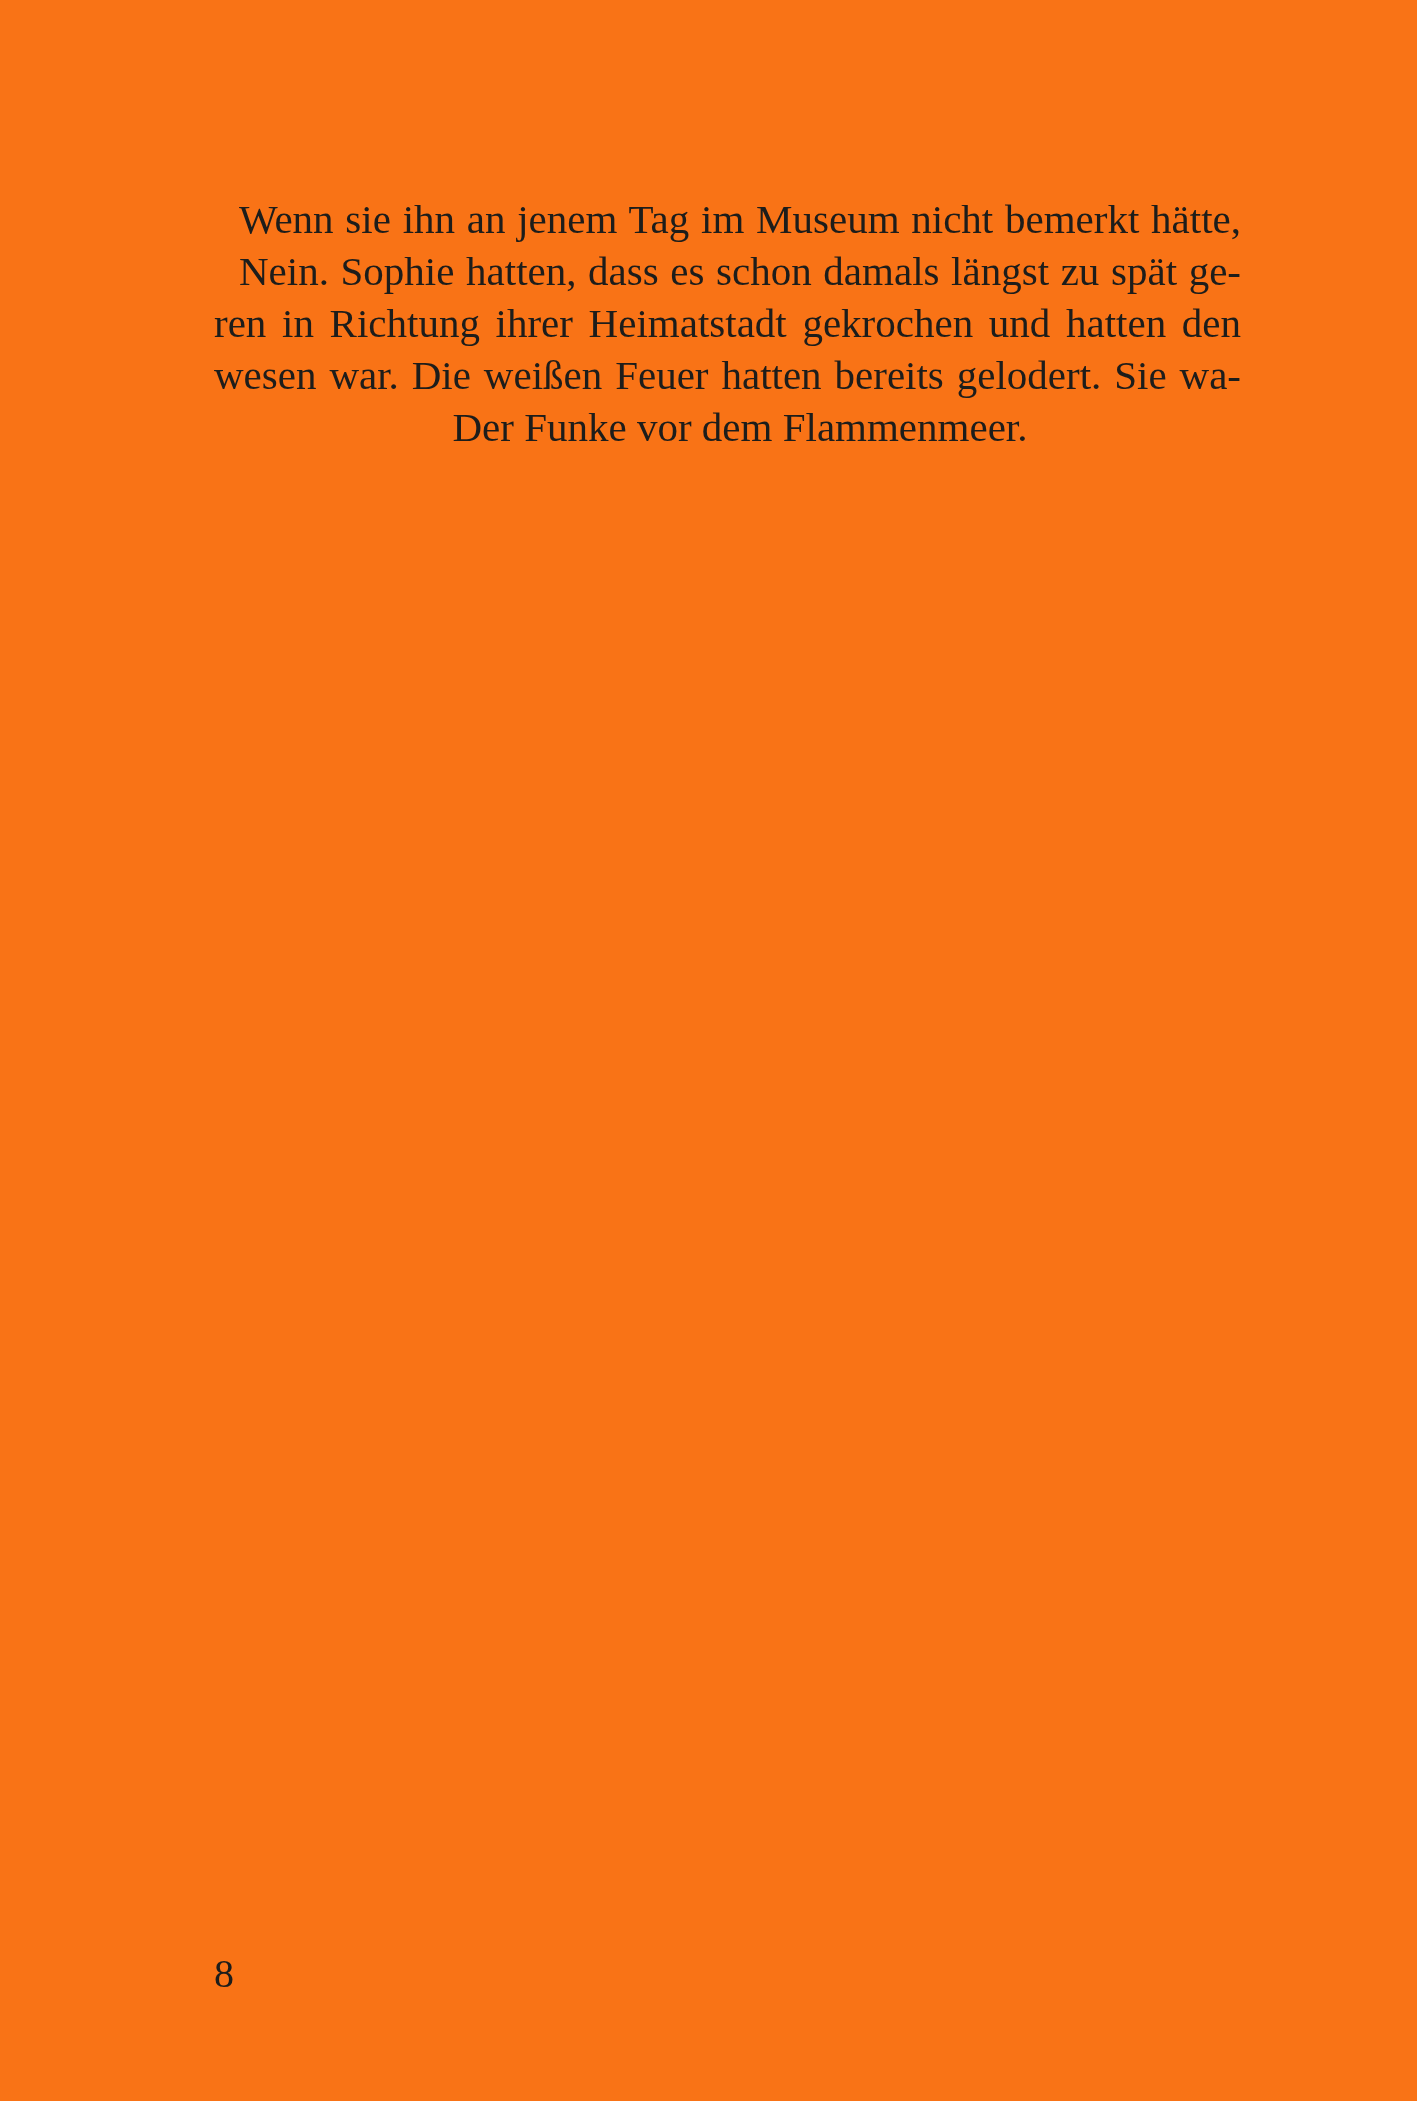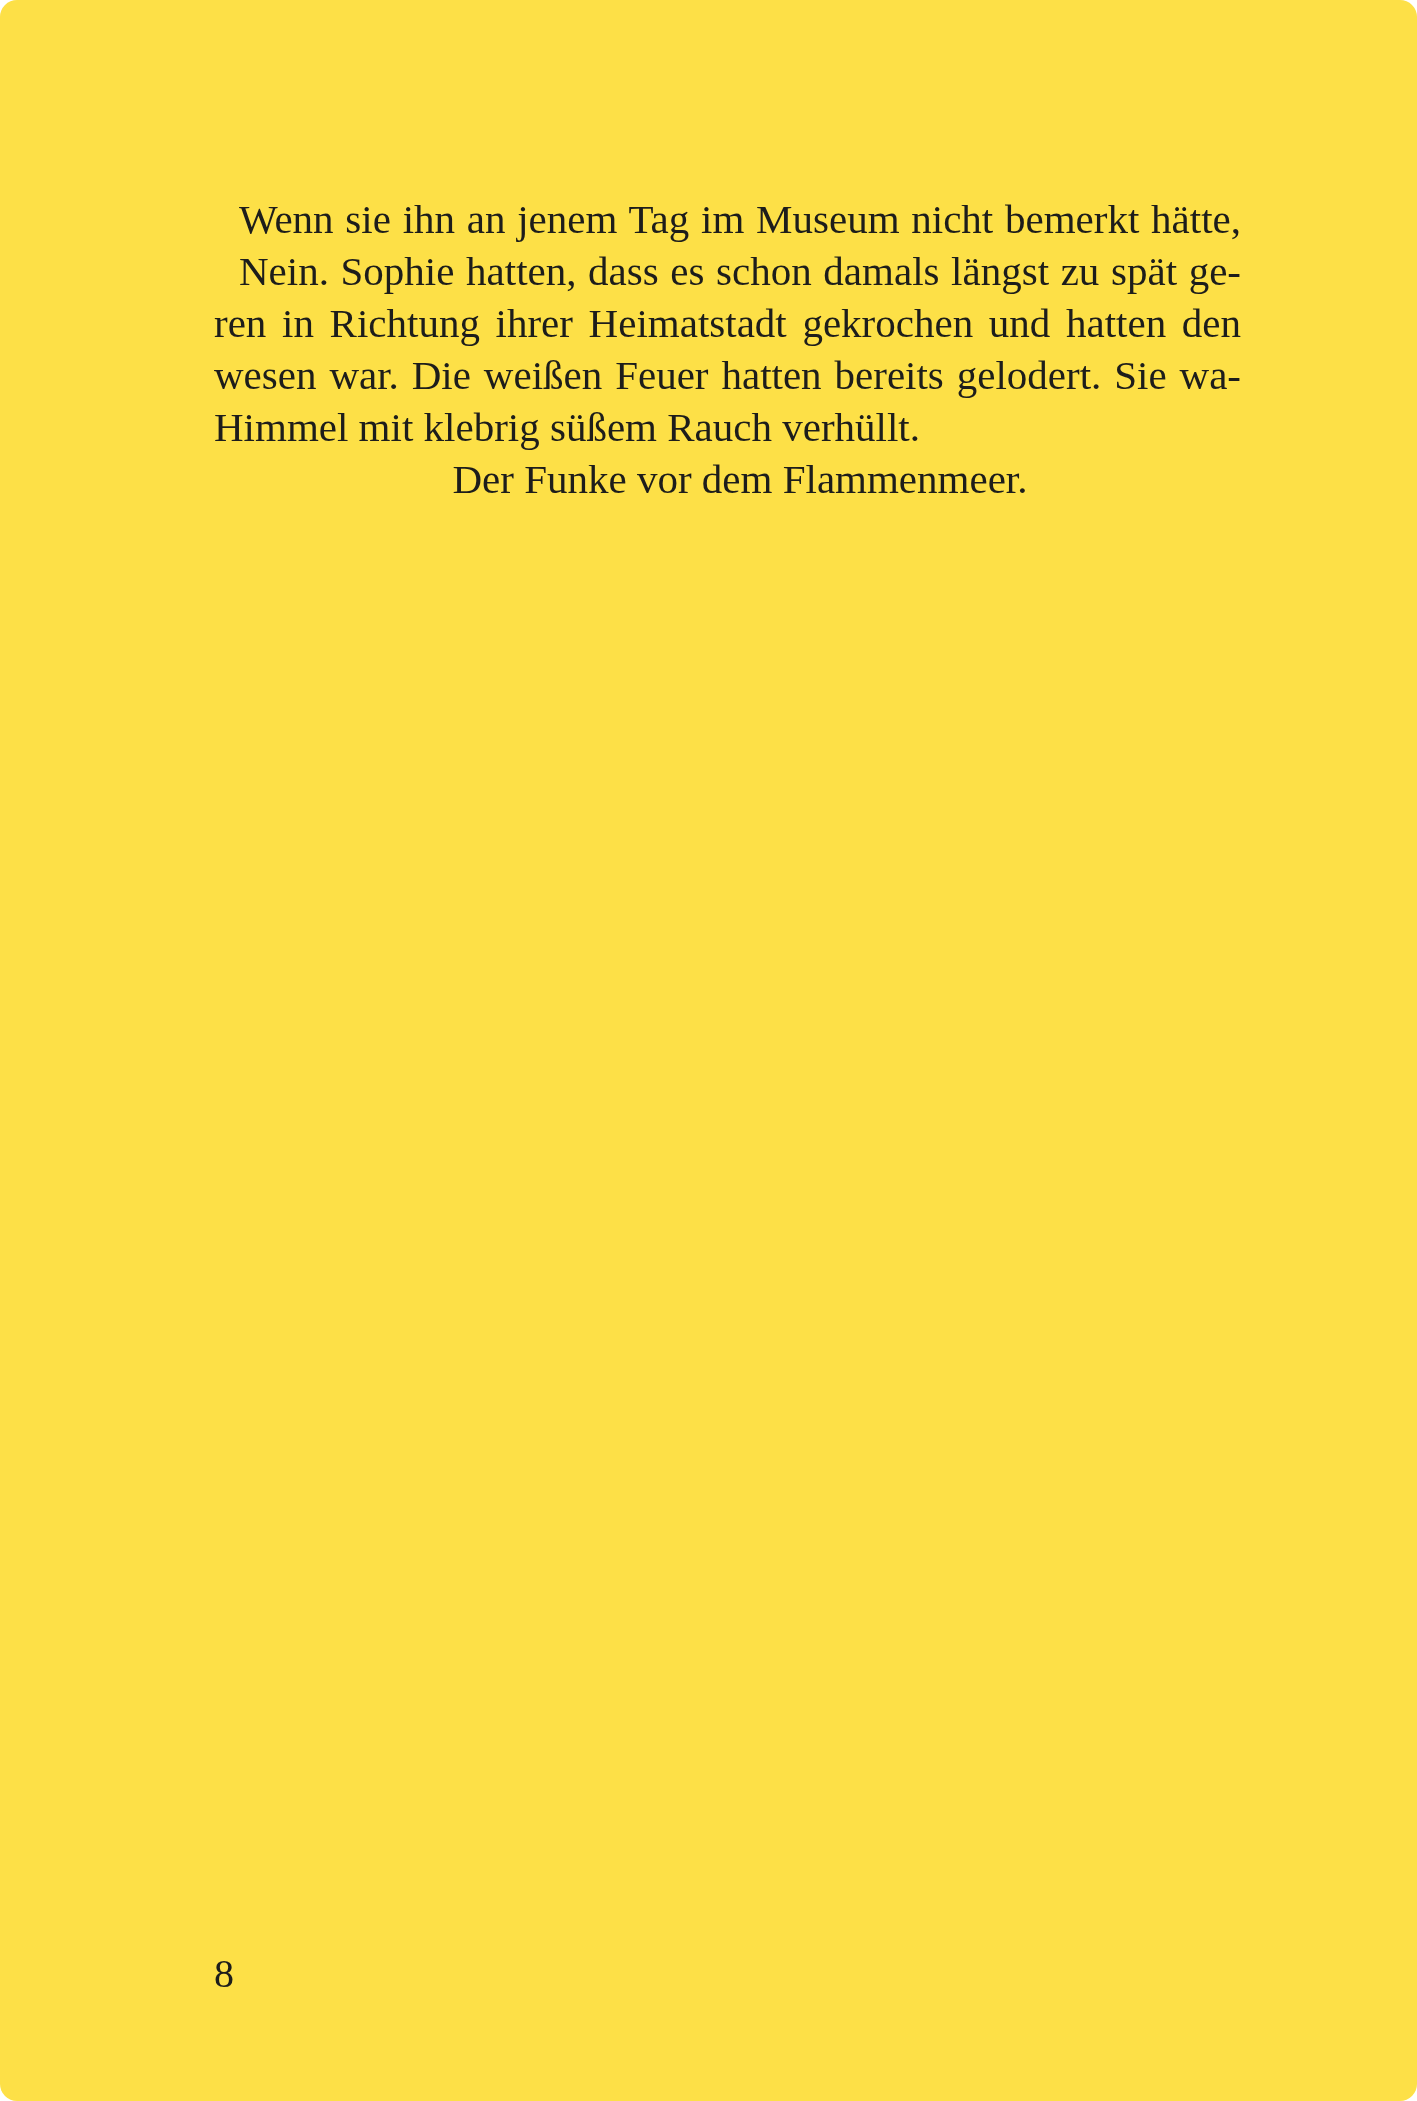--- a/index.html
+++ b/index.html
@@ -4,25 +4,24 @@
 <style>
   html, body {
     margin: 0;
     padding: 0;
     background: #ffffff;
   }
   .page {
     position: relative;
     width: 1417px;
     height: 2101px;
-    background: #fde047;
+    background: #f97316;
     overflow: hidden;
     font-family: "Liberation Serif", "DejaVu Serif", serif;
     color: #1d1d1b;
-    border-radius: 17px;
   }
   .text-block {
     position: absolute;
     left: 214px;
     top: 193px;
     width: 1027px;
     font-size: 41px;
     line-height: 52px;
     text-rendering: optimizeLegibility;
   }
@@ -51,19 +50,18 @@
 </head>
 <body>
 
 <div class="page">
 
   <main class="text-block">
     <p class="line indent justify">Wenn sie ihn an jenem Tag im Museum nicht bemerkt hätte,</p>
     <p class="line indent justify">Nein. Sophie hatten, dass es schon damals längst zu spät ge-</p>
     <p class="line justify">ren in Richtung ihrer Heimatstadt gekrochen und hatten den</p>
     <p class="line justify">wesen war. Die weißen Feuer hatten bereits gelodert. Sie wa-</p>
-    <p class="line">Himmel mit klebrig süßem Rauch verhüllt.</p>
     <p class="line indent">Der Funke vor dem Flammenmeer.</p>
   </main>
 
   <div class="page-number">8</div>
 
 </div>
 
 </body></html>

